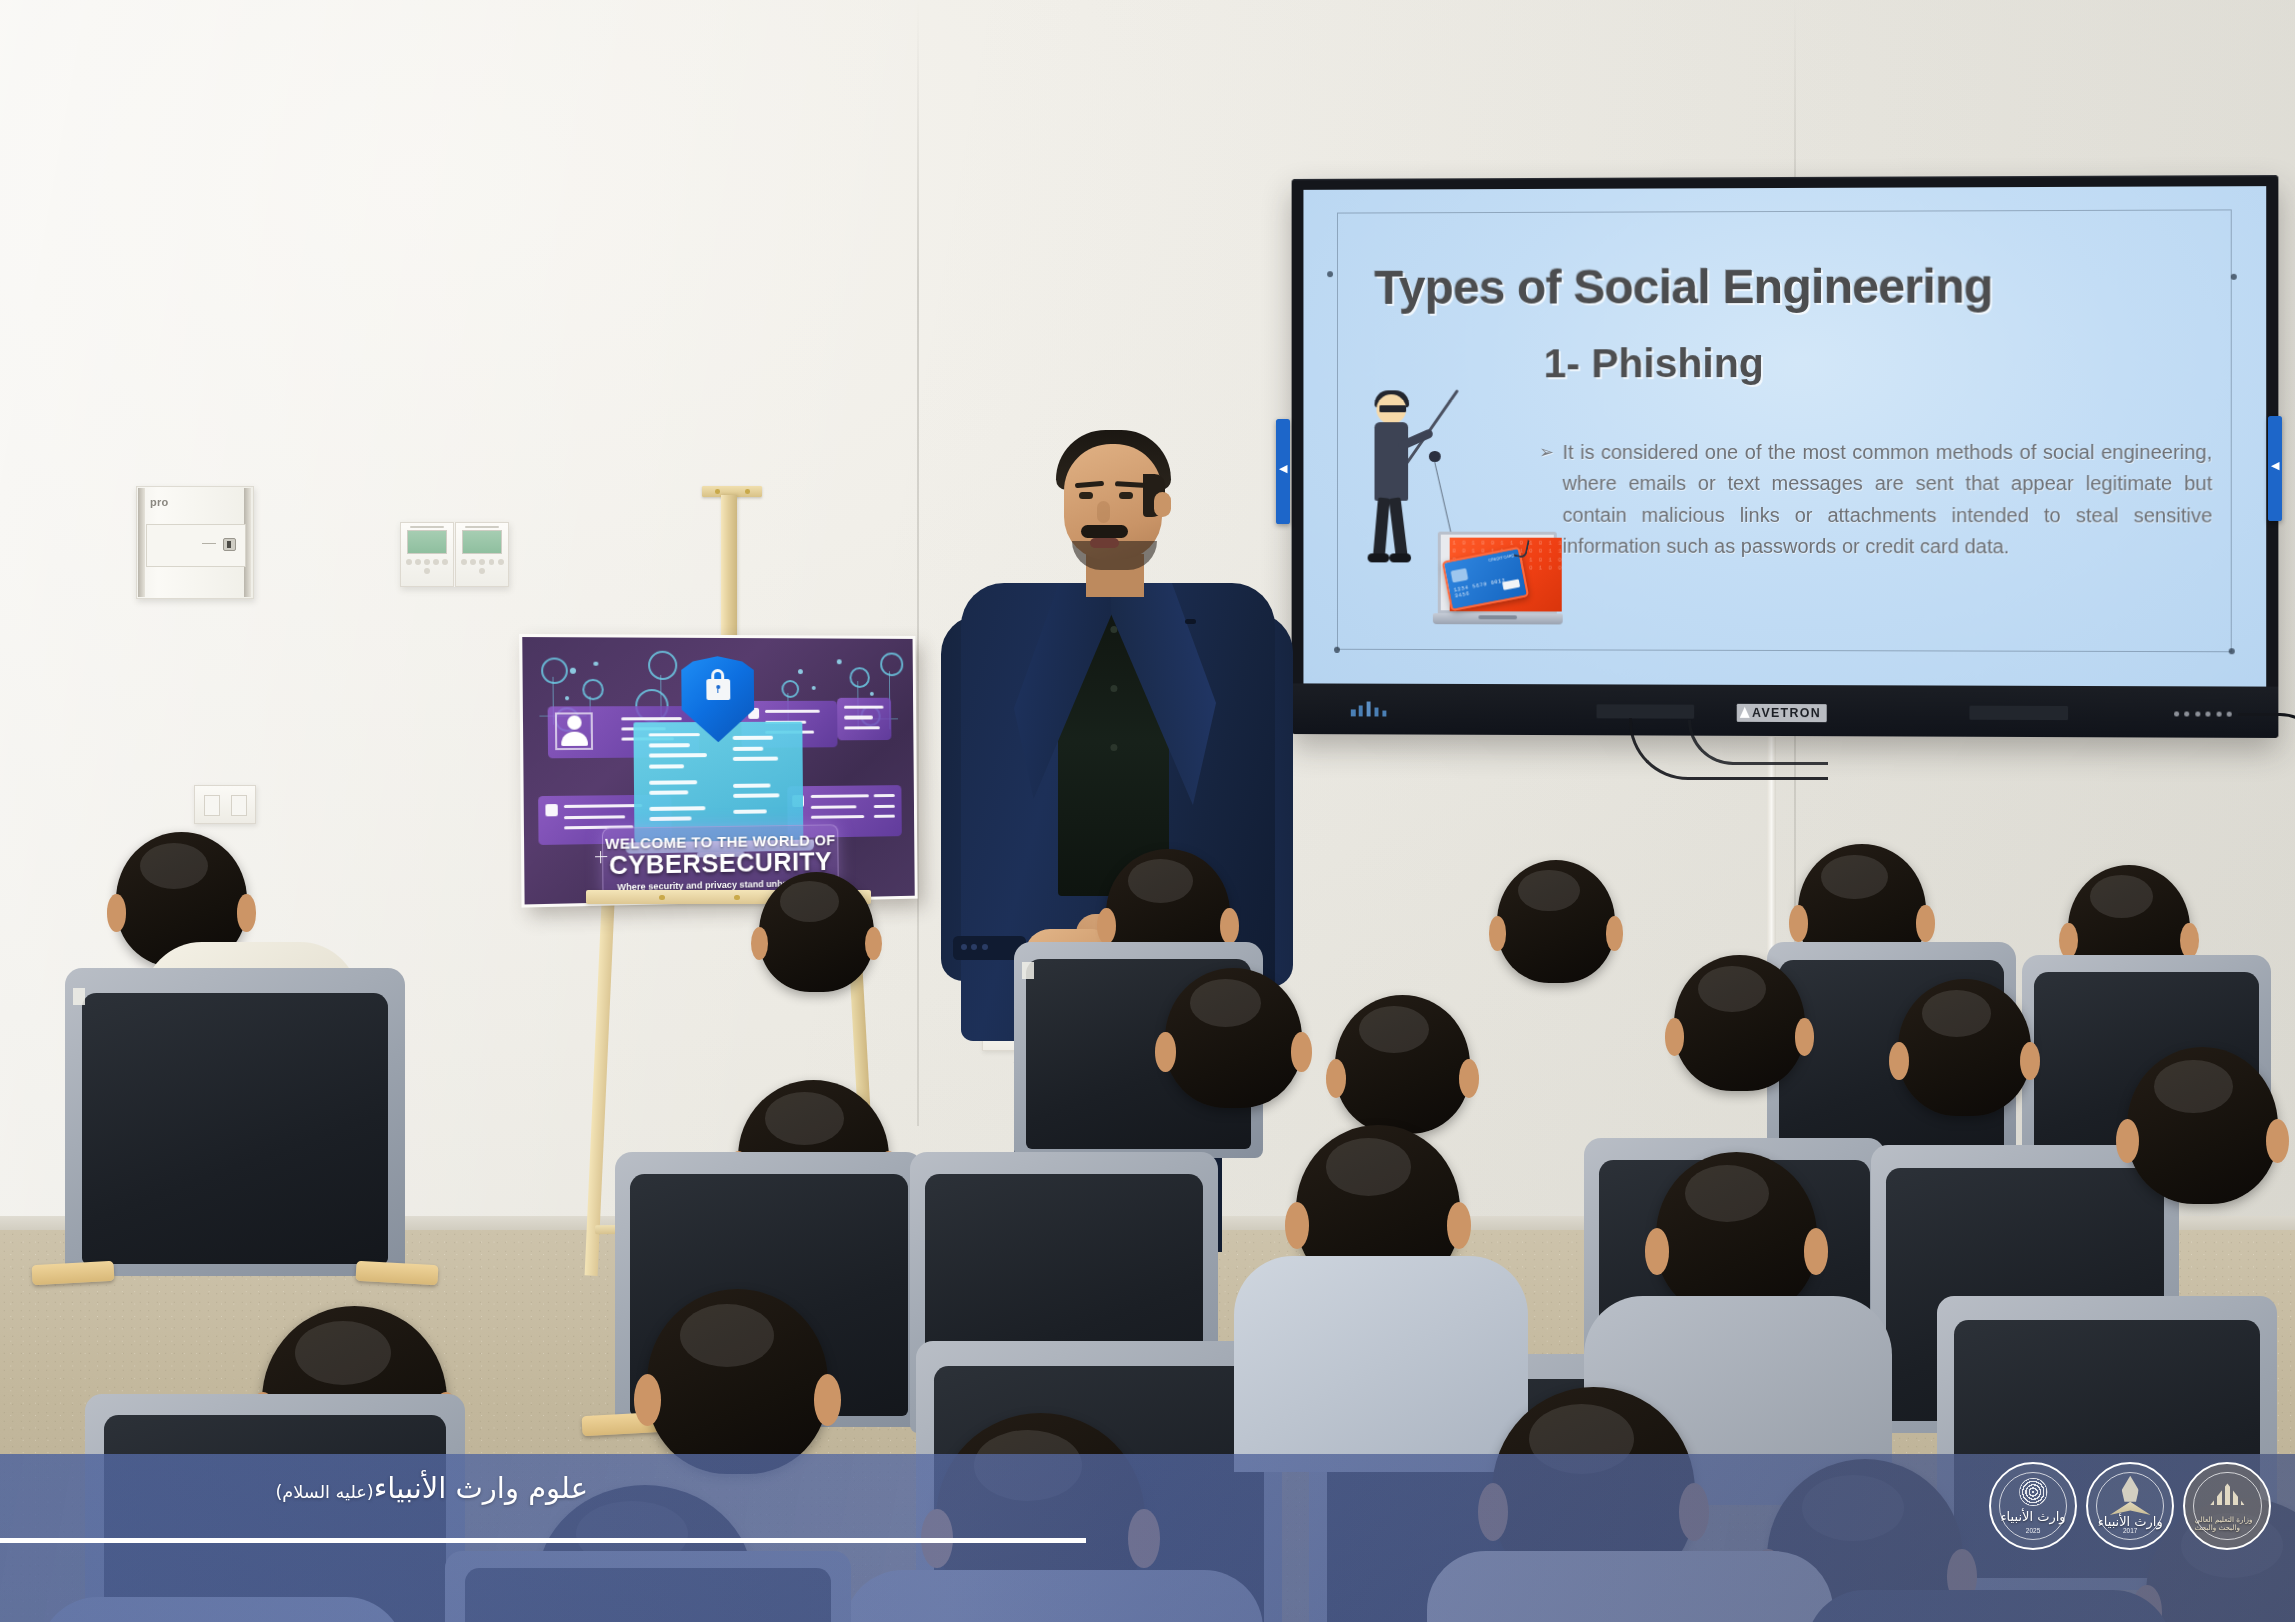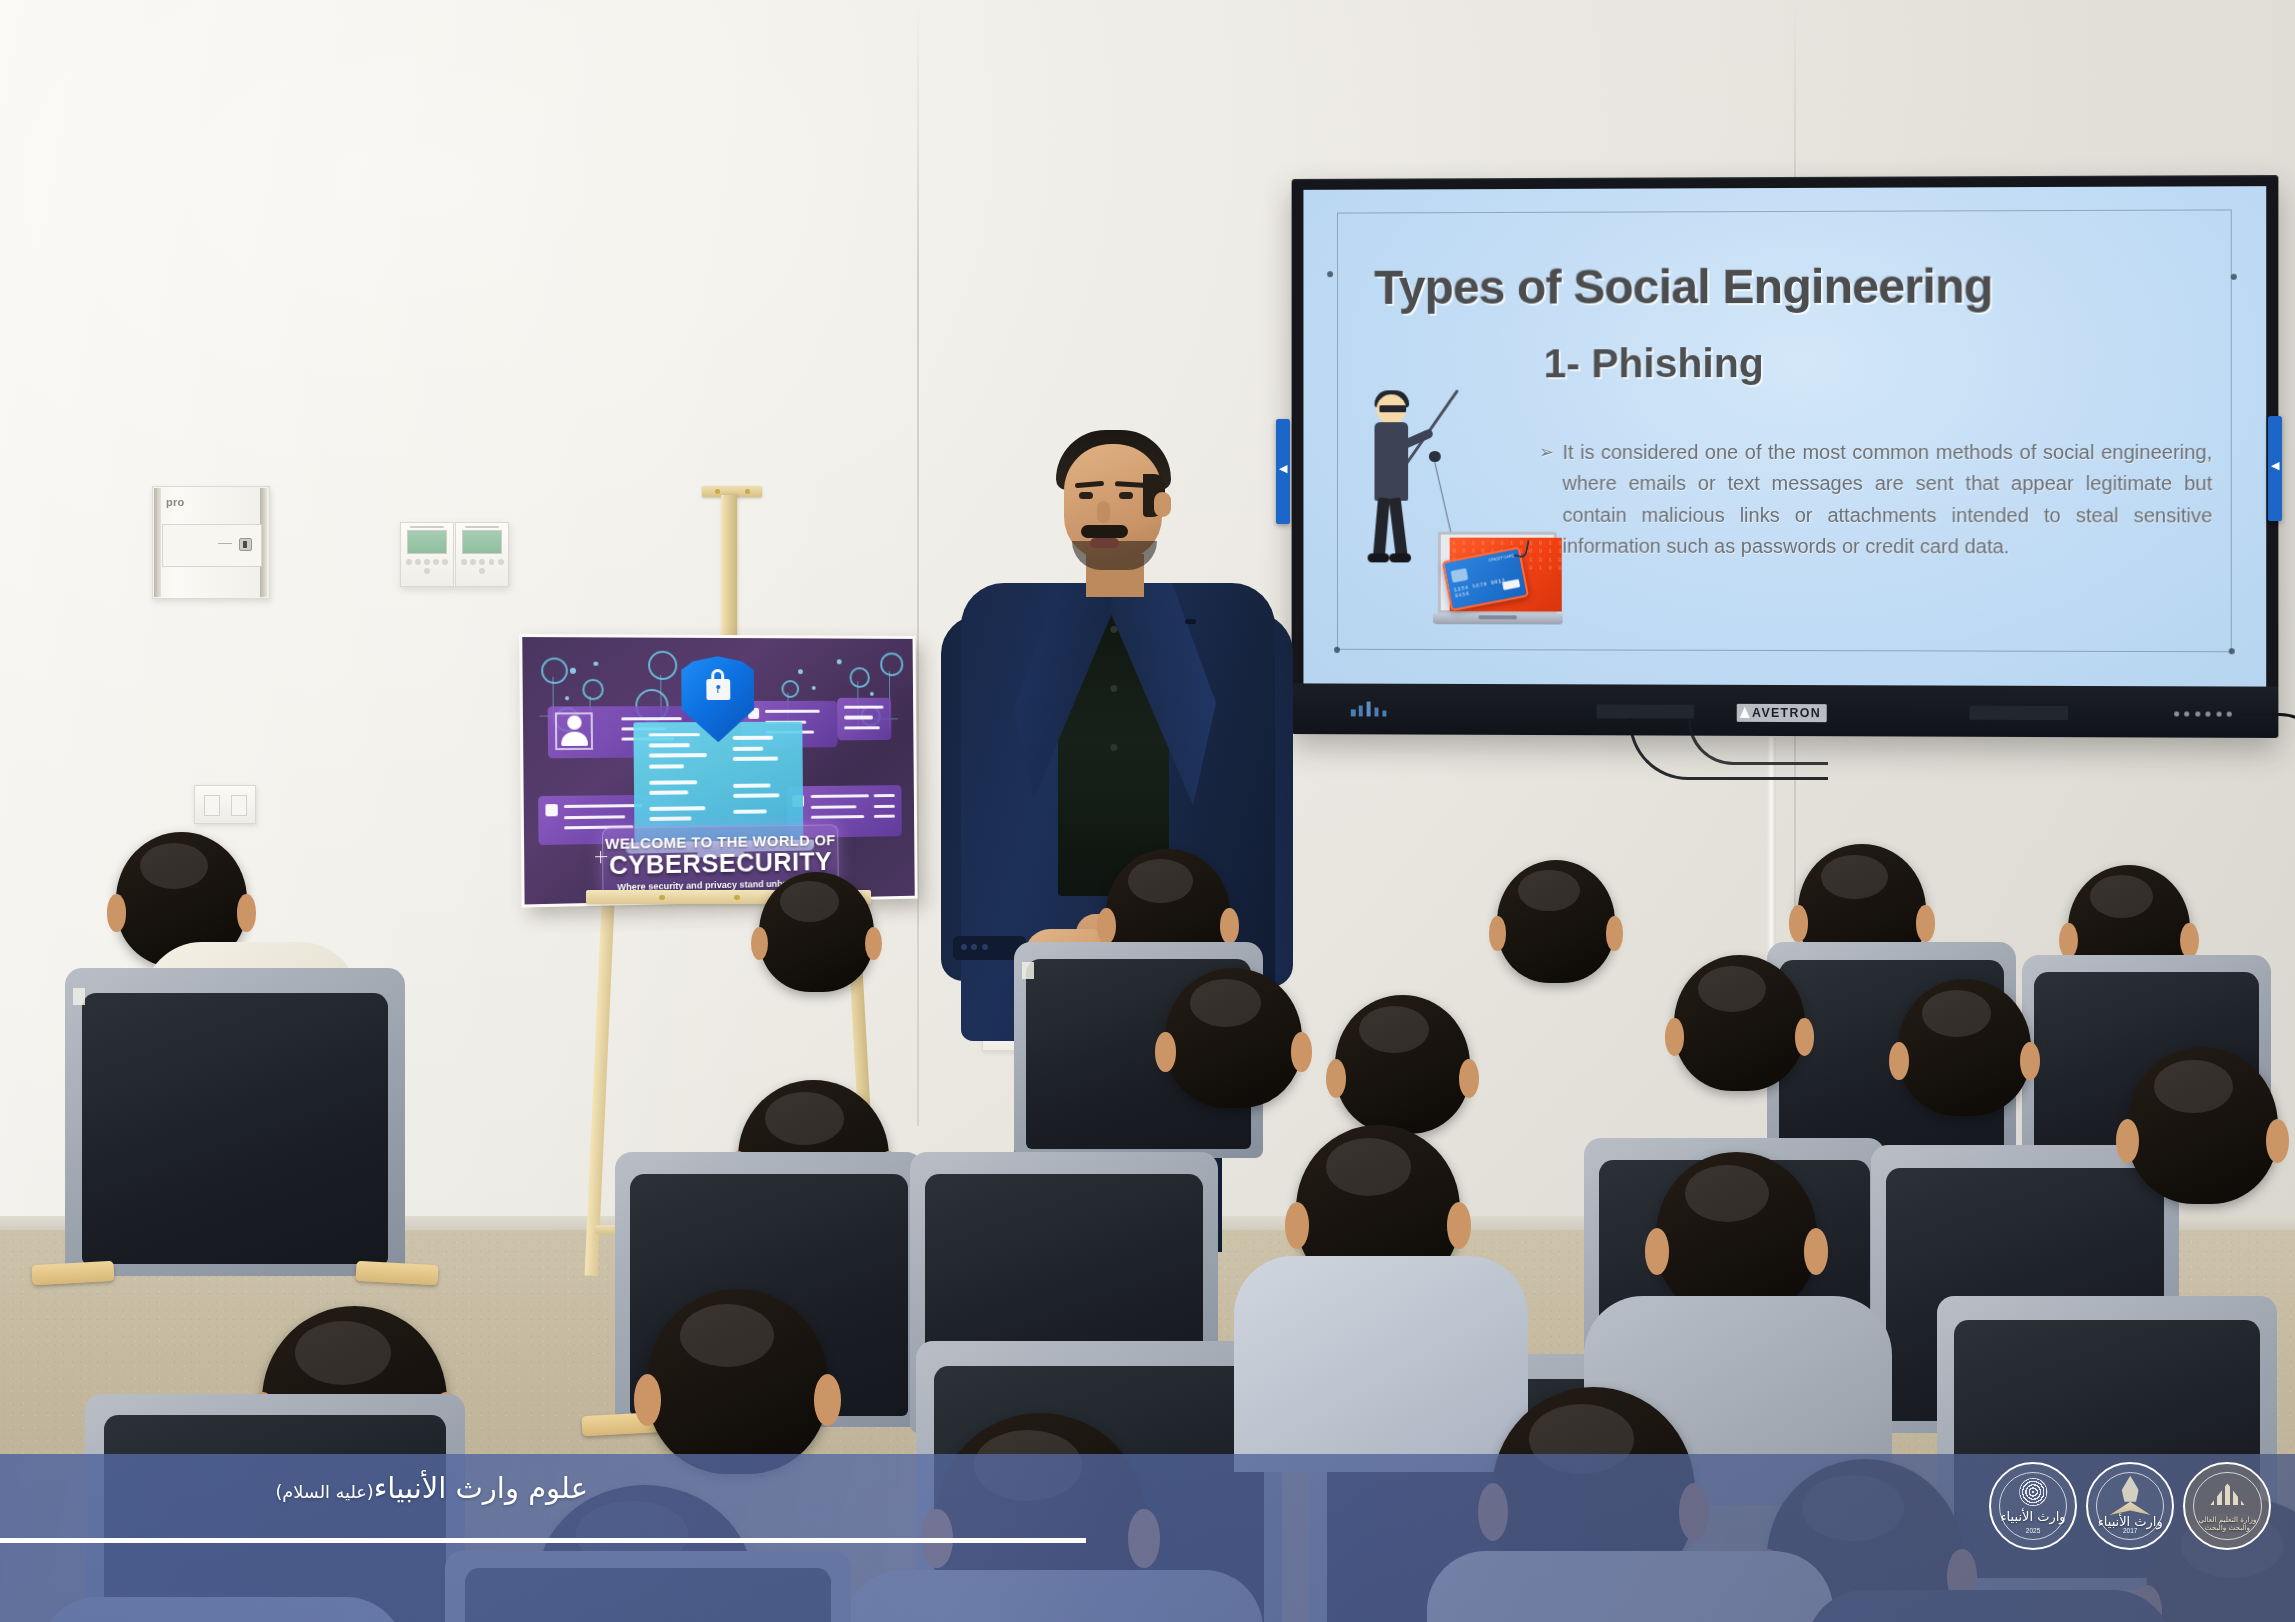--- a/index.html
+++ b/index.html
@@ -38,21 +38,21 @@
     opacity:.75;
   }
   .baseboard{
     position:absolute;left:0;top:1216px;width:2295px;height:17px;
     background:linear-gradient(to bottom,#dcd8cd,#c9c4b5);
     opacity:.85;
   }
 
   
   .panel{
-    position:absolute;left:152px;top:486px;width:116px;height:111px;
+    position:absolute;left:136px;top:486px;width:116px;height:111px;
     background:linear-gradient(to right,#f4f3ee,#fbfaf6 18%,#f0efe8);
     border:0.7px solid #dedbd2;
     box-shadow:1.3px 2.6px 5.9px rgba(90,88,80,.17);
   }
   .panel-strip{position:absolute;left:1.3px;top:1.3px;width:6.5px;height:109px;background:linear-gradient(to right,#b9b5ab,#e6e3da);}
   .panel-strip.r{left:107px;}
   .panel-door{position:absolute;left:9.2px;top:37px;width:98px;height:41px;border:0.7px solid #d8d5cb;background:#f7f6f1;}
   .panel-latch{position:absolute;left:86px;top:51px;width:11px;height:11px;border-radius:2px;background:#cfcdc4;border:0.7px solid #9a978e;}
   .panel-latch i{position:absolute;left:3.3px;top:2px;width:3.9px;height:7.2px;background:#4b4a45;}
   .panel-line{position:absolute;left:65px;top:56px;width:14.4px;height:1.3px;background:#b3b0a6;}
@@ -397,21 +397,21 @@
     text-shadow:0 1.3px 3.3px rgba(0,0,0,.3);
   }
   .logos{position:absolute;right:23.6px;top:7.9px;display:flex;gap:9.2px;}
   .logo{
     width:84px;height:84px;border-radius:50%;border:2.6px solid #fff;
     position:relative;overflow:hidden;
     display:flex;align-items:center;justify-content:center;
     background:rgba(255,255,255,.06);
   }
   .logo .ring2{position:absolute;inset:7.9px;border-radius:50%;border:0.7px solid rgba(255,255,255,.72);}
-  .logo .arb{font-family:"DejaVu Sans",sans-serif;color:#fff;font-size:13px;direction:rtl;text-align:center;line-height:1.05;text-shadow:0 0.7px 2px rgba(0,0,0,.5);}
+  .logo .arb{font-family:"DejaVu Sans",sans-serif;color:#fff;font-size:13px;direction:rtl;text-align:left;line-height:1.05;text-shadow:0 0.7px 2px rgba(0,0,0,.5);}
   .logo .yr{position:absolute;bottom:14.4px;left:0;width:100%;text-align:center;font-size:6.5px;color:#fff;opacity:.9;}
   .logo.m{background:rgba(160,140,95,.30);}
   .logo.m .arb{color:#e6dcc2;}
   .logo .fan{position:absolute;left:50%;top:19.6px;transform:translateX(-50%);width:35px;height:22px;
     background:repeating-linear-gradient(90deg,#efe6cd 0 4.6px,transparent 4.6px 7.9px);
     clip-path:polygon(50% 0,100% 100%,0 100%);opacity:.9;}
   .logo .book{position:absolute;left:50%;top:34px;transform:translateX(-50%);width:41px;height:17px;
     background:linear-gradient(to bottom,#e8dfc4,#c9bd96);clip-path:polygon(0 100%,50% 22%,100% 100%,50% 74%);}
   .logo .dome{position:absolute;left:50%;top:11.8px;transform:translateX(-50%);width:17px;height:26px;
     background:#eae3cc;clip-path:polygon(50% 0,100% 55%,84% 100%,16% 100%,0 55%);opacity:.85;}

